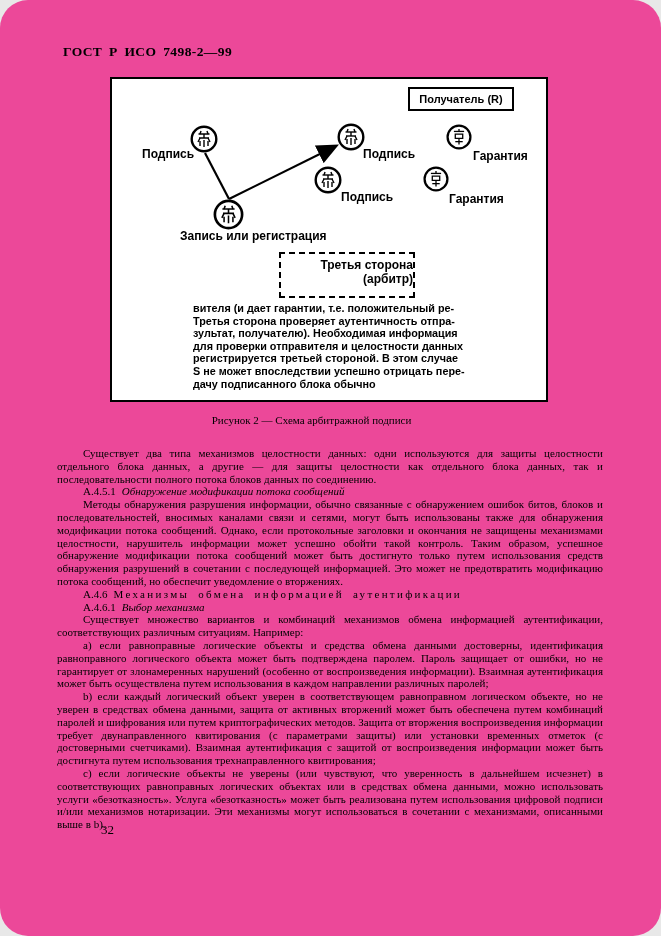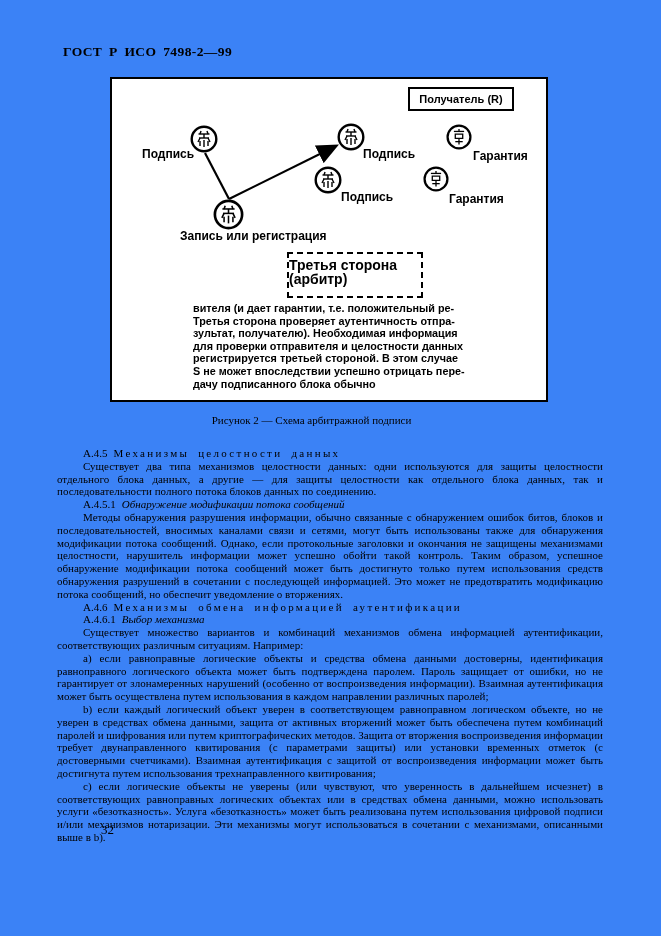--- a/index.html
+++ b/index.html
@@ -1,18 +1,18 @@
 <!DOCTYPE html>
 <html><head>
 <meta charset="utf-8">
 <style>
   html,body{margin:0;padding:0;background:#e8e8e8;}
   .page{
-    position:relative;width:661px;height:936px;background:#3b82f6;
-    color:#000;font-family:"Liberation Serif", serif;margin:0 auto;overflow:hidden;
+    position:relative;width:661px;height:936px;background:#ec4899;
+    color:#000;font-family:"Liberation Serif", serif;margin:0 auto;overflow:hidden;border-radius:28px;
   }
   .doc-header{
     position:absolute;left:63px;top:44px;
     font-size:13.5px;font-weight:bold;letter-spacing:.4px;word-spacing:3px;
   }
   
   .figure{
     position:absolute;left:110px;top:77px;width:434px;height:321px;
     border:2.5px solid #000;background:#fff;
     font-family:"Liberation Sans", sans-serif;font-weight:bold;
@@ -20,22 +20,22 @@
   .fig-lines{position:absolute;left:0;top:0;width:100%;height:100%;}
   .fbox{
     position:absolute;border:2.5px solid #000;text-align:center;
     font-size:11px;line-height:20px;height:20px;
   }
   .fbox.sender{left:26px;top:7px;width:102px;}
   .fbox.receiver{left:296px;top:8px;width:102px;}
   .seal{position:absolute;}
   .flabel{position:absolute;font-size:12px;white-space:nowrap;}
   .third-party{
-    position:absolute;left:175px;top:173px;width:132px;height:38px;
-    border:2.5px dashed #000;text-align:left;font-size:14px;line-height:14px;
+    position:absolute;left:167px;top:173px;width:132px;height:38px;
+    border:2.5px dashed #000;text-align:right;font-size:12px;line-height:14px;
     padding-top:4px;
   }
   .fig-note{
     position:absolute;left:81px;top:223px;width:330px;
     font-size:10.8px;line-height:12.6px;
   }
   .fig-caption{
     position:absolute;left:59px;top:414px;width:505px;text-align:center;
     font-size:11px;font-family:"Liberation Serif", serif;
   }
@@ -172,21 +172,20 @@
       <div>для проверки отправителя и целостности данных</div>
       <div>регистрируется третьей стороной. В этом случае</div>
       <div>S не может впоследствии успешно отрицать пере-</div>
       <div>дачу подписанного блока обычно</div>
     </div>
   </div>
 
   <div class="fig-caption">Рисунок 2 — Схема арбитражной подписи</div>
 
   <div class="body-text">
-    <p class="h"><span class="num">А.4.5</span><span class="title">Механизмы целостности данных</span></p>
     <p class="para">Существует два типа механизмов целостности данных: одни используются для защиты целостности отдельного блока данных, а другие — для защиты целостности как отдельного блока данных, так и последовательности полного потока блоков данных по соединению.</p>
     <p class="sh"><span class="num">А.4.5.1</span><span class="title">Обнаружение модификации потока сообщений</span></p>
     <p class="para">Методы обнаружения разрушения информации, обычно связанные с обнаружением ошибок битов, блоков и последовательностей, вносимых каналами связи и сетями, могут быть использованы также для обнаружения модификации потока сообщений. Однако, если протокольные заголовки и окончания не защищены механизмами целостности, нарушитель информации может успешно обойти такой контроль. Таким образом, успешное обнаружение модификации потока сообщений может быть достигнуто только путем использования средств обнаружения разрушений в сочетании с последующей информацией. Это может не предотвратить модификацию потока сообщений, но обеспечит уведомление о вторжениях.</p>
     <p class="h"><span class="num">А.4.6</span><span class="title">Механизмы обмена информацией аутентификации</span></p>
     <p class="sh"><span class="num">А.4.6.1</span><span class="title">Выбор механизма</span></p>
     <p class="para">Существует множество вариантов и комбинаций механизмов обмена информацией аутентификации, соответствующих различным ситуациям. Например:</p>
     <p class="para">а) если равноправные логические объекты и средства обмена данными достоверны, идентификация равноправного логического объекта может быть подтверждена паролем. Пароль защищает от ошибки, но не гарантирует от злонамеренных нарушений (особенно от воспроизведения информации). Взаимная аутентификация может быть осуществлена путем использования в каждом направлении различных паролей;</p>
     <p class="para">b) если каждый логический объект уверен в соответствующем равноправном логическом объекте, но не уверен в средствах обмена данными, защита от активных вторжений может быть обеспечена путем комбинаций паролей и шифрования или путем криптографических методов. Защита от вторжения воспроизведения информации требует двунаправленного квитирования (с параметрами защиты) или установки временных отметок (с достоверными счетчиками). Взаимная аутентификация с защитой от воспроизведения информации может быть достигнута путем использования трехнаправленного квитирования;</p>
     <p class="para">с) если логические объекты не уверены (или чувствуют, что уверенность в дальнейшем исчезнет) в соответствующих равноправных логических объектах или в средствах обмена данными, можно использовать услуги «безотказность». Услуга «безотказность» может быть реализована путем использования цифровой подписи и/или механизмов нотаризации. Эти механизмы могут использоваться в сочетании с механизмами, описанными выше в b).</p>
   </div>

